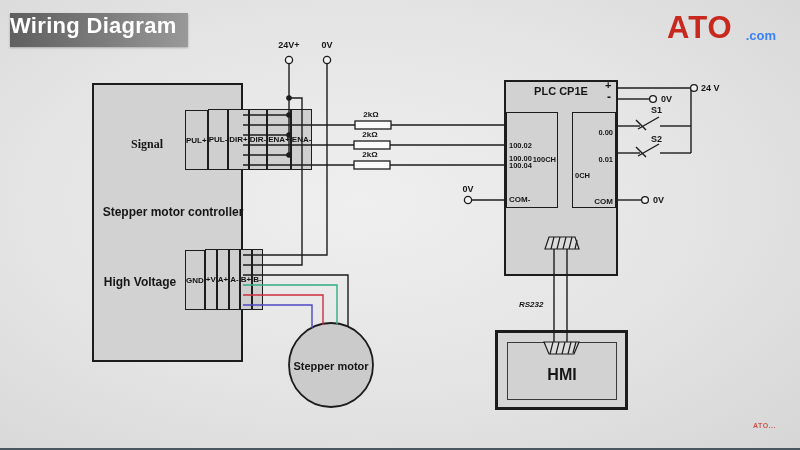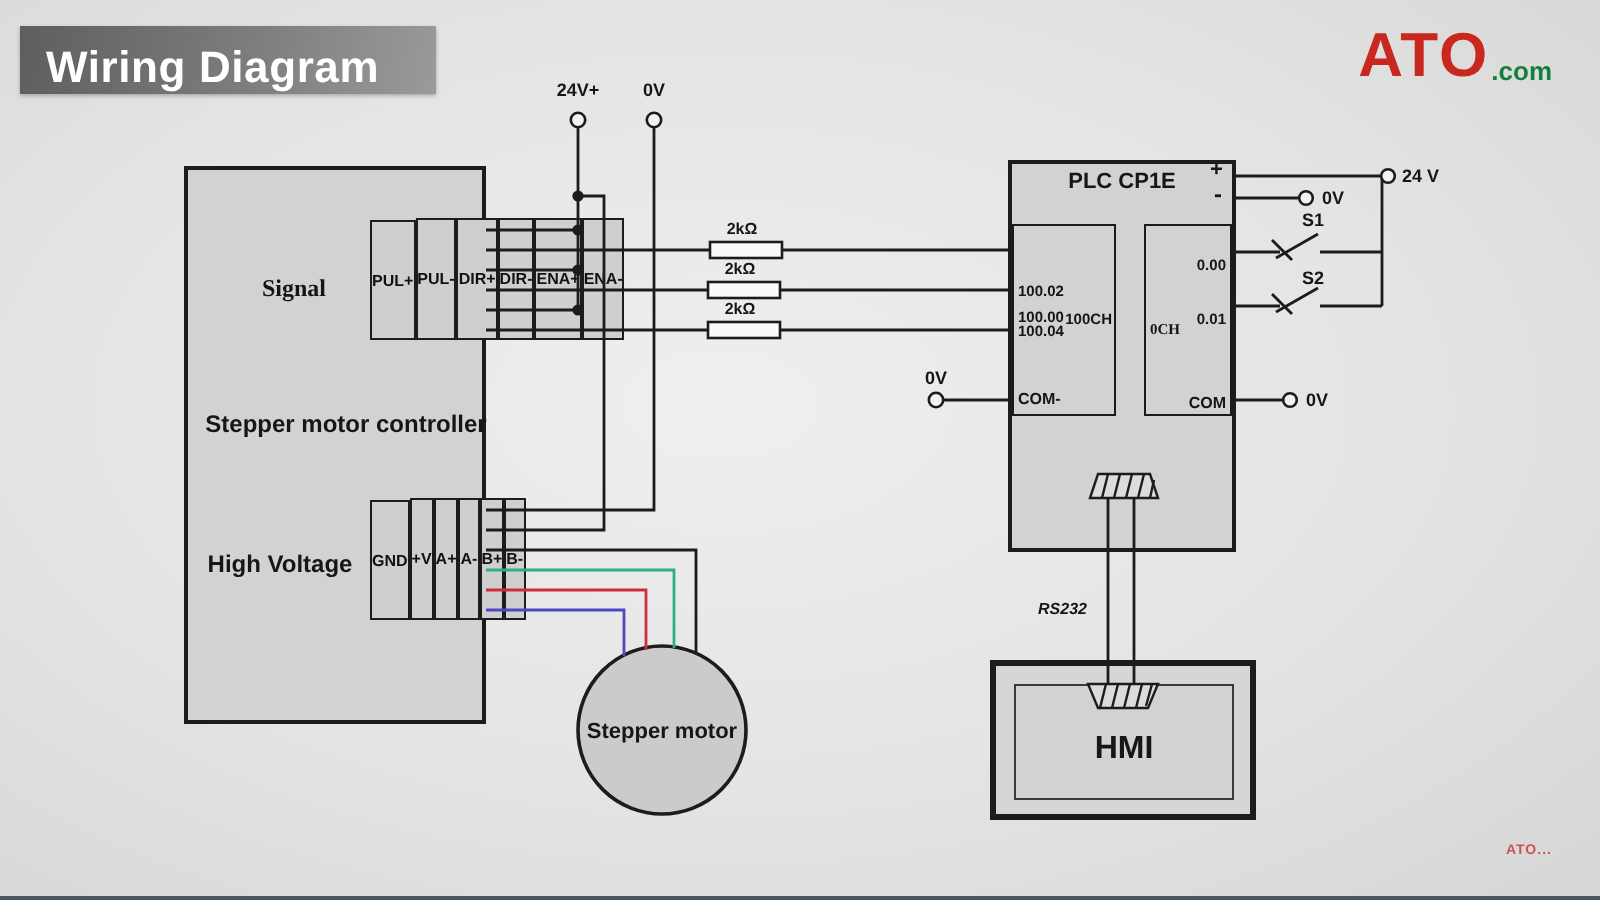--- a/index.html
+++ b/index.html
@@ -4,28 +4,28 @@
 <style>
   * { margin:0; padding:0; box-sizing:border-box; }
   html,body { width:800px; height:450px; overflow:hidden; }
   body { font-family:"Liberation Sans", sans-serif; position:relative;
          background: radial-gradient(ellipse at 45% 45%, #efefef 0%, #e4e4e4 55%, #d6d6d6 100%); }
   .lbl { position:absolute; color:#161616; font-weight:700; white-space:nowrap; }
   .ctr { transform:translateX(-50%); }
   .rgt { transform:translateX(-100%); }
 
   
-  .title-bar { position:absolute; left:10px; top:13px; width:208px; height:34px;
+  .title-bar { position:absolute; left:10px; top:13px; width:178px; height:34px;
     background:linear-gradient(100deg,#5e5e5e 0%,#7d7d7d 55%,#9a9a9a 100%);
-    display:flex; align-items:flex-end; padding-left:13px;
+    display:flex; align-items:flex-start; 
     box-shadow:0 1px 2px rgba(0,0,0,.25); }
   .title-bar span { color:#fff; font-size:22px; font-weight:700; letter-spacing:.3px; }
 
   
-  .logo { position:absolute; right:24px; top:13px; display:flex; align-items:flex-end; }
+  .logo { position:absolute; right:24px; top:13px; display:flex; align-items:flex-end;gap:12px; }
   .logo .big { font-size:31px; font-weight:800; letter-spacing:1px; line-height:30px; }
   .logo .small { font-size:13px; font-weight:700; line-height:15px; margin-left:1px; }
 
   
   .box { position:absolute; background:#d2d2d2; border:2px solid #1c1c1c; }
   .inner-box { position:absolute; background:#d2d2d2; border:1.5px solid #1c1c1c; }
   .tblock { position:absolute; left:185px; width:58px; height:60px; display:flex; flex-direction:row; }
   .trow { flex:1; background:#cfcfcf; border:1px solid #1c1c1c; margin-top:-1px;
           display:flex; align-items:center; justify-content:center;
           font-size:8px; font-weight:700; color:#111; }
@@ -158,21 +158,21 @@
     <path d="M550,354 L553,342 M556,354 L559,342 M562,354 L565,342 M568,354 L571,342 M573,353 L576,342"></path>
   </g>
 </svg>
 
 <div class="title-bar">
   <span>Wiring Diagram</span>
 </div>
 
 <div class="logo">
   <span class="big" style="color:#c8281e;">ATO</span>
-  <span class="small" style="color:#15803d;">.com</span>
+  <span class="small" style="color:#3b82f6;">.com</span>
 </div>
 
 <div class="lbl ctr" style="left:289px; top:40px; font-size:9px;">24V+</div>
 <div class="lbl ctr" style="left:327px; top:40px; font-size:9px;">0V</div>
 
 <div class="lbl ctr" style="left:147px; top:137px; font-size:12px;font-family:Liberation Serif, serif;">Signal</div>
 <div class="lbl ctr" style="left:173px; top:205px; font-size:12px;">Stepper motor controller</div>
 <div class="lbl ctr" style="left:140px; top:275px; font-size:12px;">High Voltage</div>
 
 <div class="lbl ctr" style="left:371px; top:110px; font-size:8px;">2kΩ</div>
@@ -182,21 +182,21 @@
 <div class="lbl ctr" style="left:561px; top:85px; font-size:11px;">PLC CP1E</div>
 <div class="lbl" style="left:605px; top:79px; font-size:11px;">+</div>
 <div class="lbl" style="left:607px; top:90px; font-size:12px;">-</div>
 
 <div class="lbl" style="left:509px; top:121px; font-size:7.5px;margin-top:33px;">100.00</div>
 <div class="lbl" style="left:509px; top:141px; font-size:7.5px;">100.02</div>
 <div class="lbl" style="left:509px; top:161px; font-size:7.5px;">100.04</div>
 <div class="lbl rgt" style="left:556px; top:155px; font-size:7.5px;">100CH</div>
 <div class="lbl" style="left:509px; top:195px; font-size:8px;">COM-</div>
 
-<div class="lbl" style="left:575px; top:160px; font-size:7.5px;font-family:Liberation Serif, serif;">0CH</div>
+<div class="lbl" style="left:575px; top:171px; font-size:7.5px;">0CH</div>
 <div class="lbl rgt" style="left:613px; top:128px; font-size:7.5px;">0.00</div>
 <div class="lbl rgt" style="left:613px; top:155px; font-size:7.5px;">0.01</div>
 <div class="lbl rgt" style="left:613px; top:197px; font-size:8px;">COM</div>
 
 <div class="lbl ctr" style="left:468px; top:184px; font-size:9px;">0V</div>
 
 <div class="lbl" style="left:701px; top:83px; font-size:9px;">24 V</div>
 <div class="lbl" style="left:661px; top:94px; font-size:9px;">0V</div>
 <div class="lbl" style="left:651px; top:105px; font-size:9px;">S1</div>
 <div class="lbl" style="left:651px; top:134px; font-size:9px;">S2</div>

